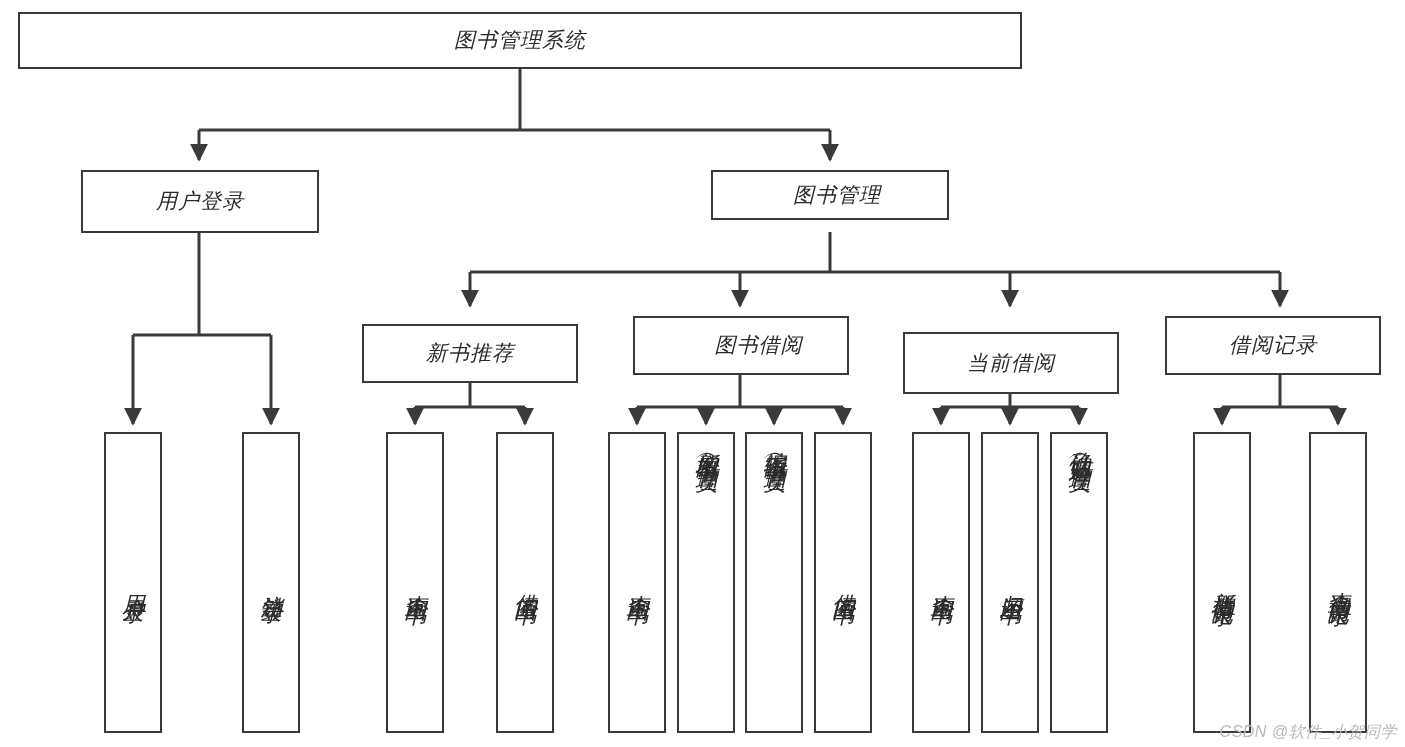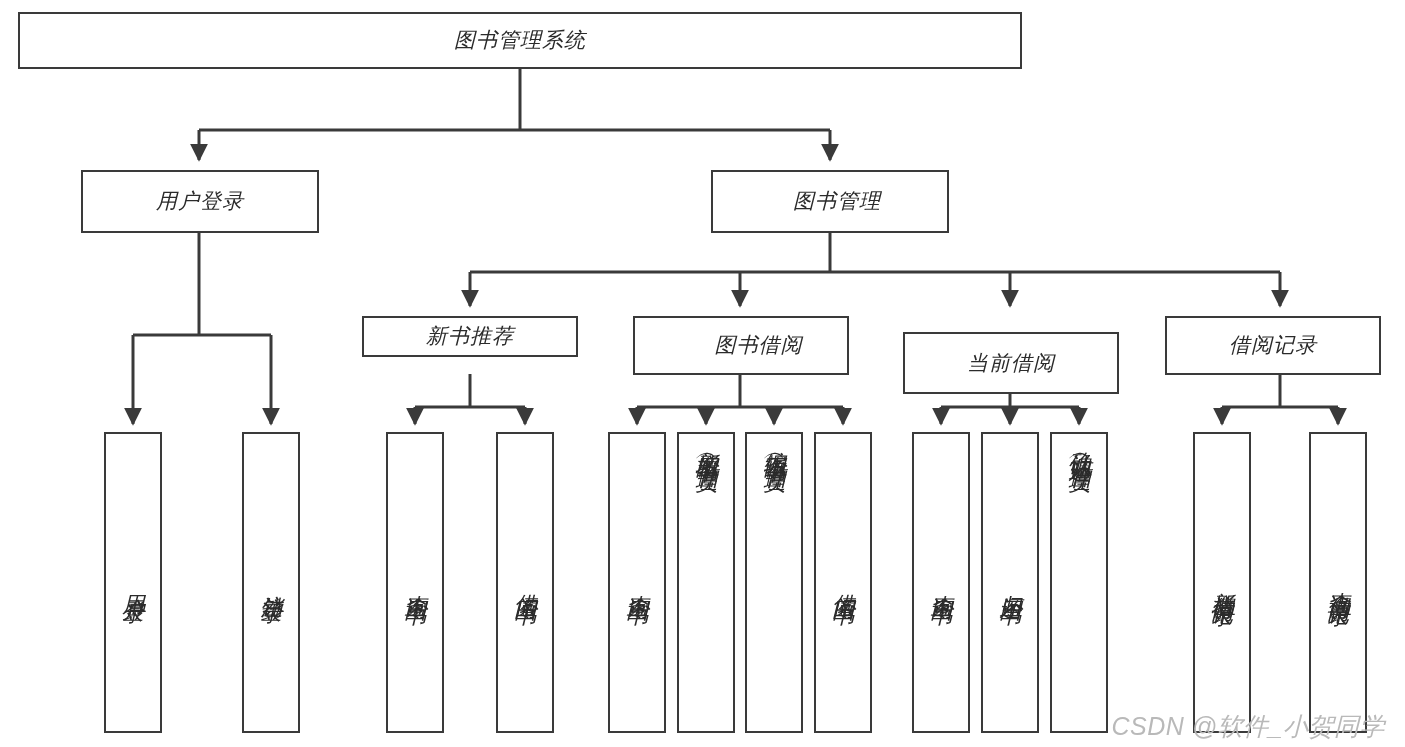--- a/index.html
+++ b/index.html
@@ -49,23 +49,23 @@
     line-height:1.12;
     letter-spacing:3px;
     color:#2b2b2b;
     white-space:nowrap;
     display:block;
   }
   .leaf.center-text{align-items:center;}
 
   #watermark{
     position:absolute;
-    right:20px;
+    right:8px;
     bottom:4px;
-    font-size:25px;
+    font-size:16px;
     color:#b9b9b9;
     letter-spacing:0.5px;
     white-space:nowrap;
     user-select:none;
   }
 </style>
 </head>
 <body>
 
 <div id="canvas">
@@ -120,25 +120,25 @@
     </g>
   </svg>
 
   <div class="node" style="left:18px;top:12px;width:1004px;height:57px;">
     <span class="node-label">图书管理系统</span>
   </div>
 
   <div class="node" style="left:81px;top:170px;width:238px;height:63px;">
     <span class="node-label">用户登录</span>
   </div>
-  <div class="node" style="left:711px;top:170px;width:238px;height:63px;padding-left:14px;">
+  <div class="node" style="left:711px;top:170px;width:238px;height:50px;padding-left:14px;">
     <span class="node-label">图书管理</span>
   </div>
 
-  <div class="node" style="left:362px;top:316px;width:216px;height:41px;">
+  <div class="node" style="left:362px;top:324px;width:216px;height:59px;">
     <span class="node-label">新书推荐</span>
   </div>
   <div class="node" style="left:633px;top:316px;width:216px;height:59px;padding-left:35px;">
     <span class="node-label">图书借阅</span>
   </div>
   <div class="node" style="left:903px;top:324px;width:216px;height:62px;margin-top:8px;">
     <span class="node-label">当前借阅</span>
   </div>
   <div class="node" style="left:1165px;top:316px;width:216px;height:59px;">
     <span class="node-label">借阅记录</span>

